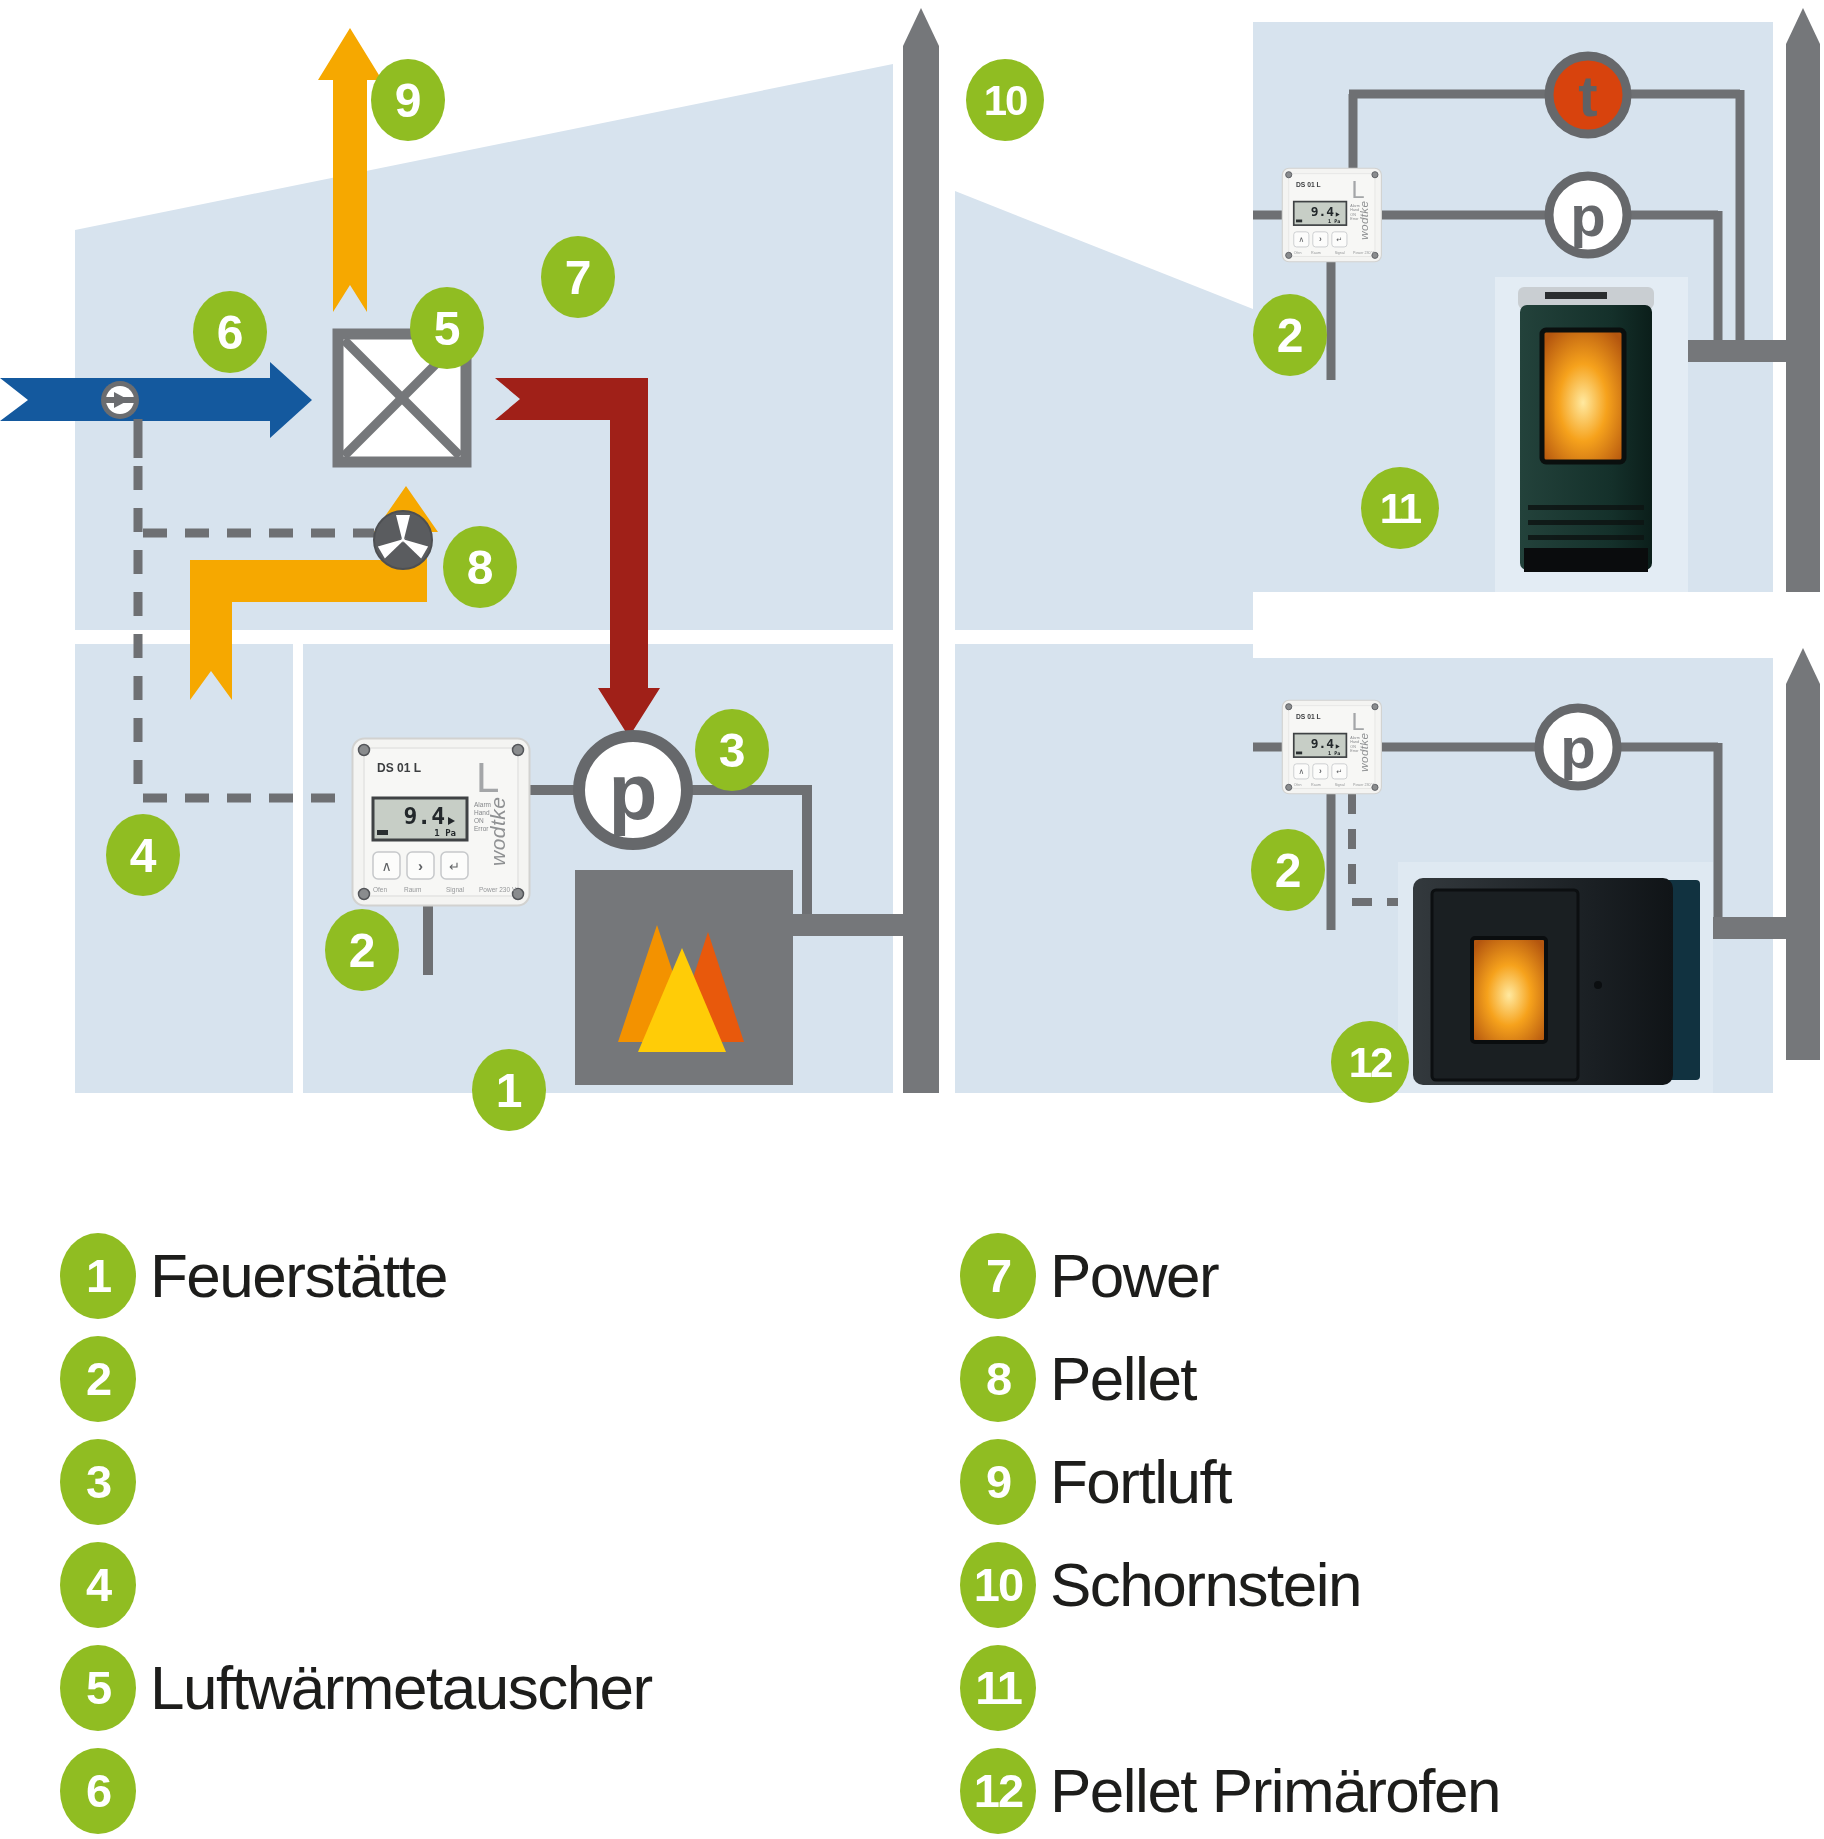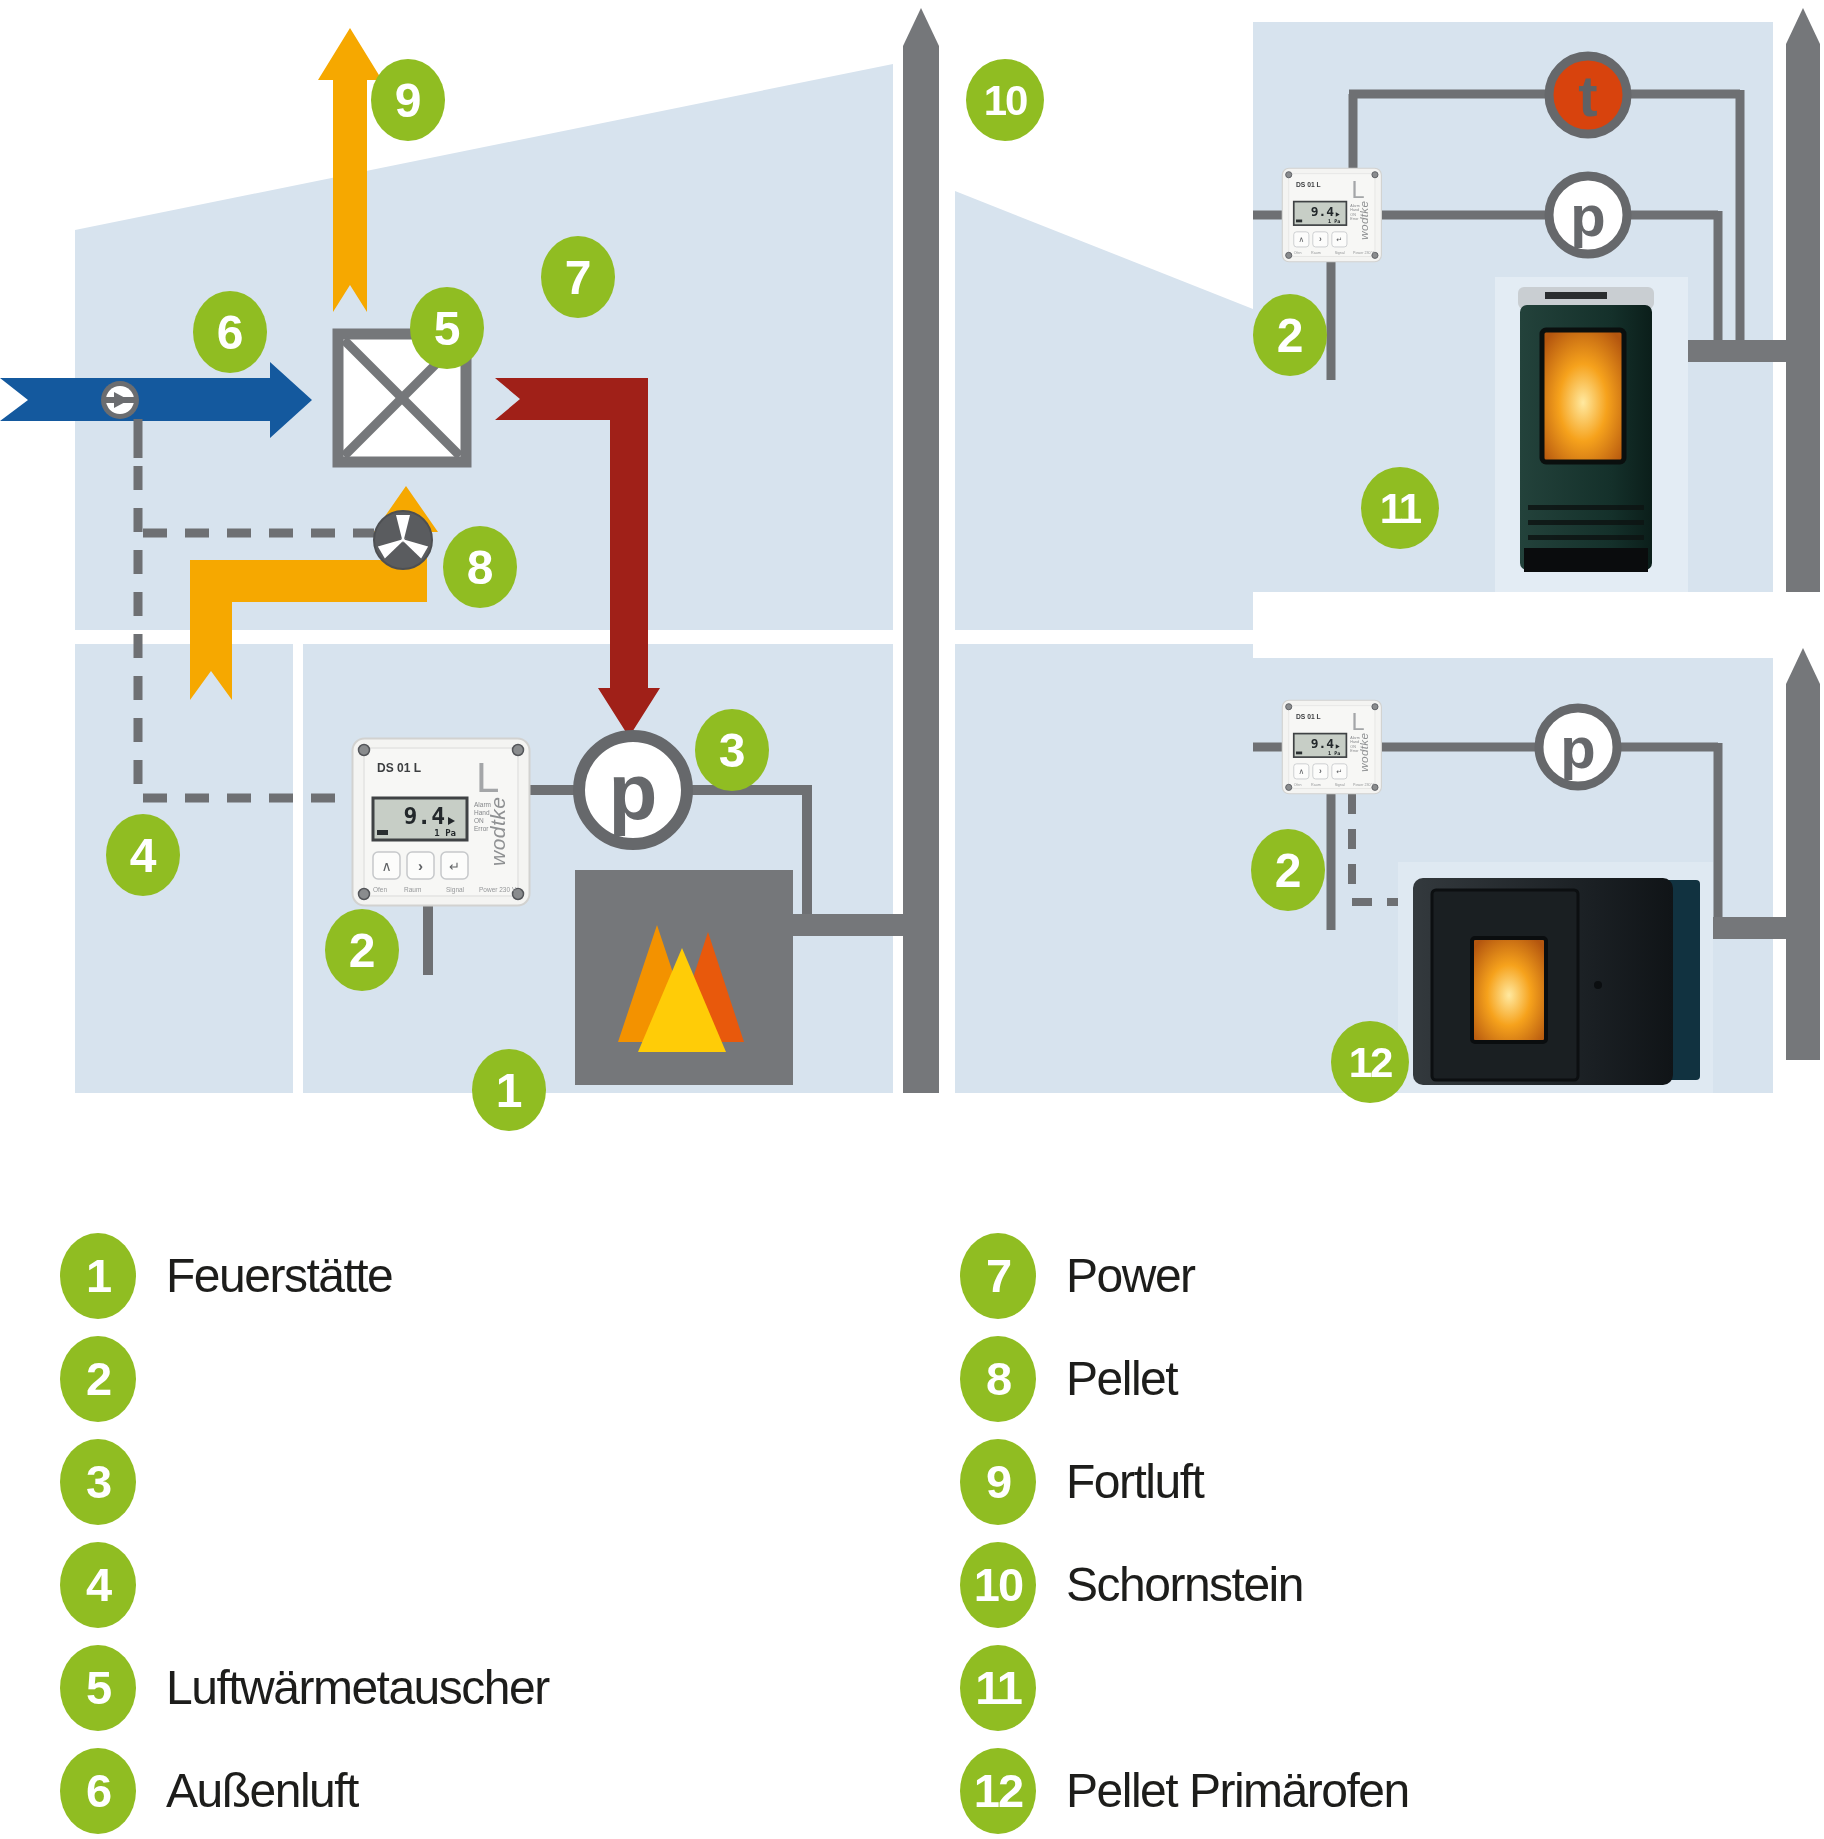--- a/index.html
+++ b/index.html
@@ -9,21 +9,21 @@
   svg text{font-family:"Liberation Sans", sans-serif;}
   .lcd-digits{font-family:"DejaVu Sans Mono", monospace;}
   .legend{position:absolute;left:0;top:1224px;width:1824px;}
   .lcol{position:absolute;top:0;}
   .lcol.left{left:60px;}
   .lcol.right{left:960px;}
   .lrow{display:flex;align-items:center;height:103px;}
   .lbadge{flex:0 0 auto;width:76px;height:86px;border-radius:50%;background:#90bd22;
           color:#fff;font-size:47px;font-weight:bold;display:flex;align-items:center;
           justify-content:center;letter-spacing:-2px;}
-  .llabel{margin-left:30px;font-size:48px;color:#1d1d1b;letter-spacing:-1.5px;white-space:nowrap;}
+  .llabel{margin-left:14px;font-size:62px;color:#1d1d1b;letter-spacing:-1.5px;white-space:nowrap;}
   .llabel b.ds{color:#8e9093;font-weight:bold;margin-left:14px;letter-spacing:0;}
 </style>
 </head>
 <body>
 
 <div class="stage">
 
 <svg width="1824" height="1224" viewBox="0 0 1824 1224">
   <defs>
     <radialGradient id="flameGrad" cx="50%" cy="55%" r="65%">
@@ -242,21 +242,20 @@
     </div>
     <div class="lrow">
       <span class="lbadge">4</span>
     </div>
     <div class="lrow">
       <span class="lbadge">5</span>
       <span class="llabel">Luftwärmetauscher</span>
     </div>
     <div class="lrow">
       <span class="lbadge">6</span>
-      <span class="llabel">Außenluft</span>
     </div>
   </div>
   <div class="lcol right">
     <div class="lrow">
       <span class="lbadge">7</span>
       <span class="llabel">Power</span>
     </div>
     <div class="lrow">
       <span class="lbadge">8</span>
       <span class="llabel">Pellet</span>

